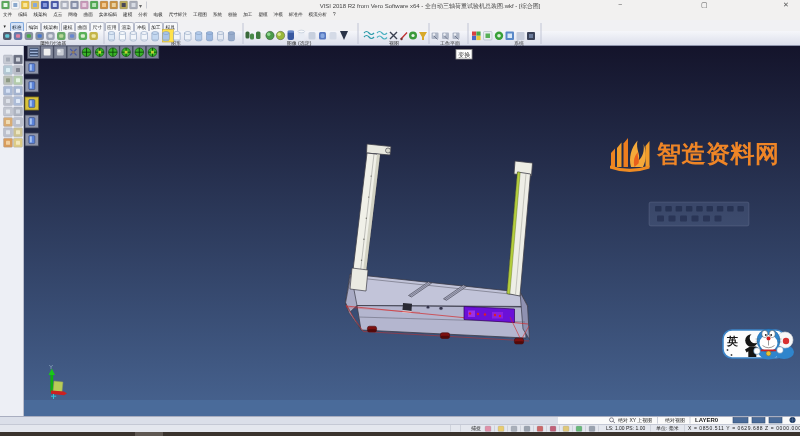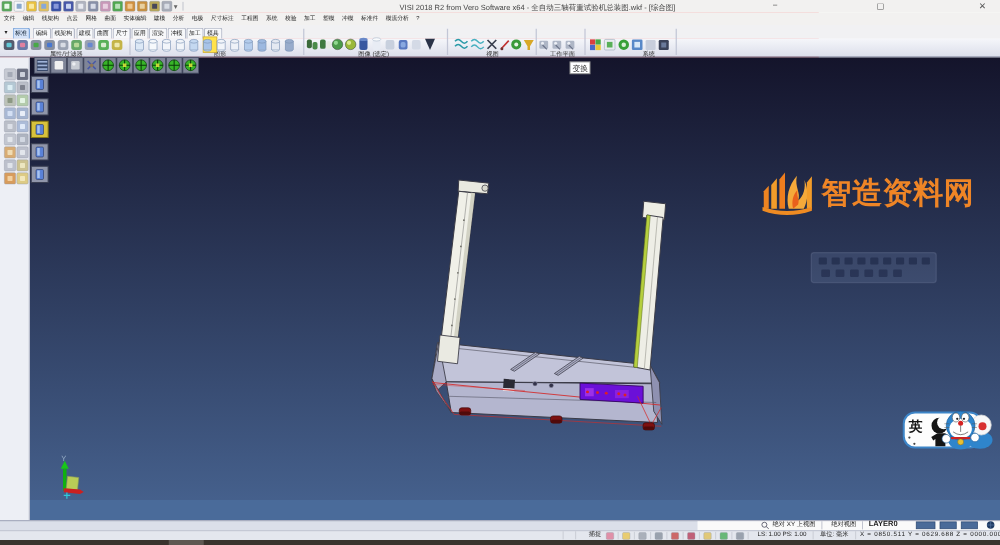--- a/index.html
+++ b/index.html
@@ -1,16 +1,16 @@
 <!DOCTYPE html>
 <html><head><meta charset="utf-8">
 <style>
 *{margin:0;padding:0;box-sizing:border-box}
 html,body{width:800px;height:436px;overflow:hidden;font-family:"Liberation Sans",sans-serif}
-#app{position:relative;width:655px;height:436px;background:#fca5a5}
+#app{position:relative;width:655px;height:436px;background:#bef264}
 .abs{position:absolute}
 #title{left:0;top:0;width:800px;height:10px;background:#f2f1f0}
 #ttext{left:300px;top:1.5px;width:260px;text-align:center;font-size:6px;color:#444;white-space:nowrap}
 #menu{left:0;top:10px;width:800px;height:10px;background:#f2f1f0;white-space:nowrap;padding-left:3px}
 #menu span{display:inline-block;font-size:4.6px;color:#1a1a1a;margin-right:6px;vertical-align:top;line-height:10px}
 #tabs{left:0;top:20px;width:800px;height:11px;background:#f1f1f3}
 .tab{position:absolute;top:1.5px;height:9.5px;line-height:9.5px;font-size:4.8px;color:#222;background:#f7f8fa;border:1px solid #b7bccb;border-bottom:none;padding:0 1.5px;border-radius:2px 2px 0 0;white-space:nowrap}
 .tabsel{background:#d5e3f8;border-color:#7fa8dc;color:#123}
 #ribbon{left:0;top:31px;width:800px;height:15px;background:linear-gradient(#f5f6fa,#dcdfeb);border-bottom:1px solid #8e94ab}
 .glabel{position:absolute;top:40px;font-size:5px;color:#333;transform:translateX(-50%);white-space:nowrap}

